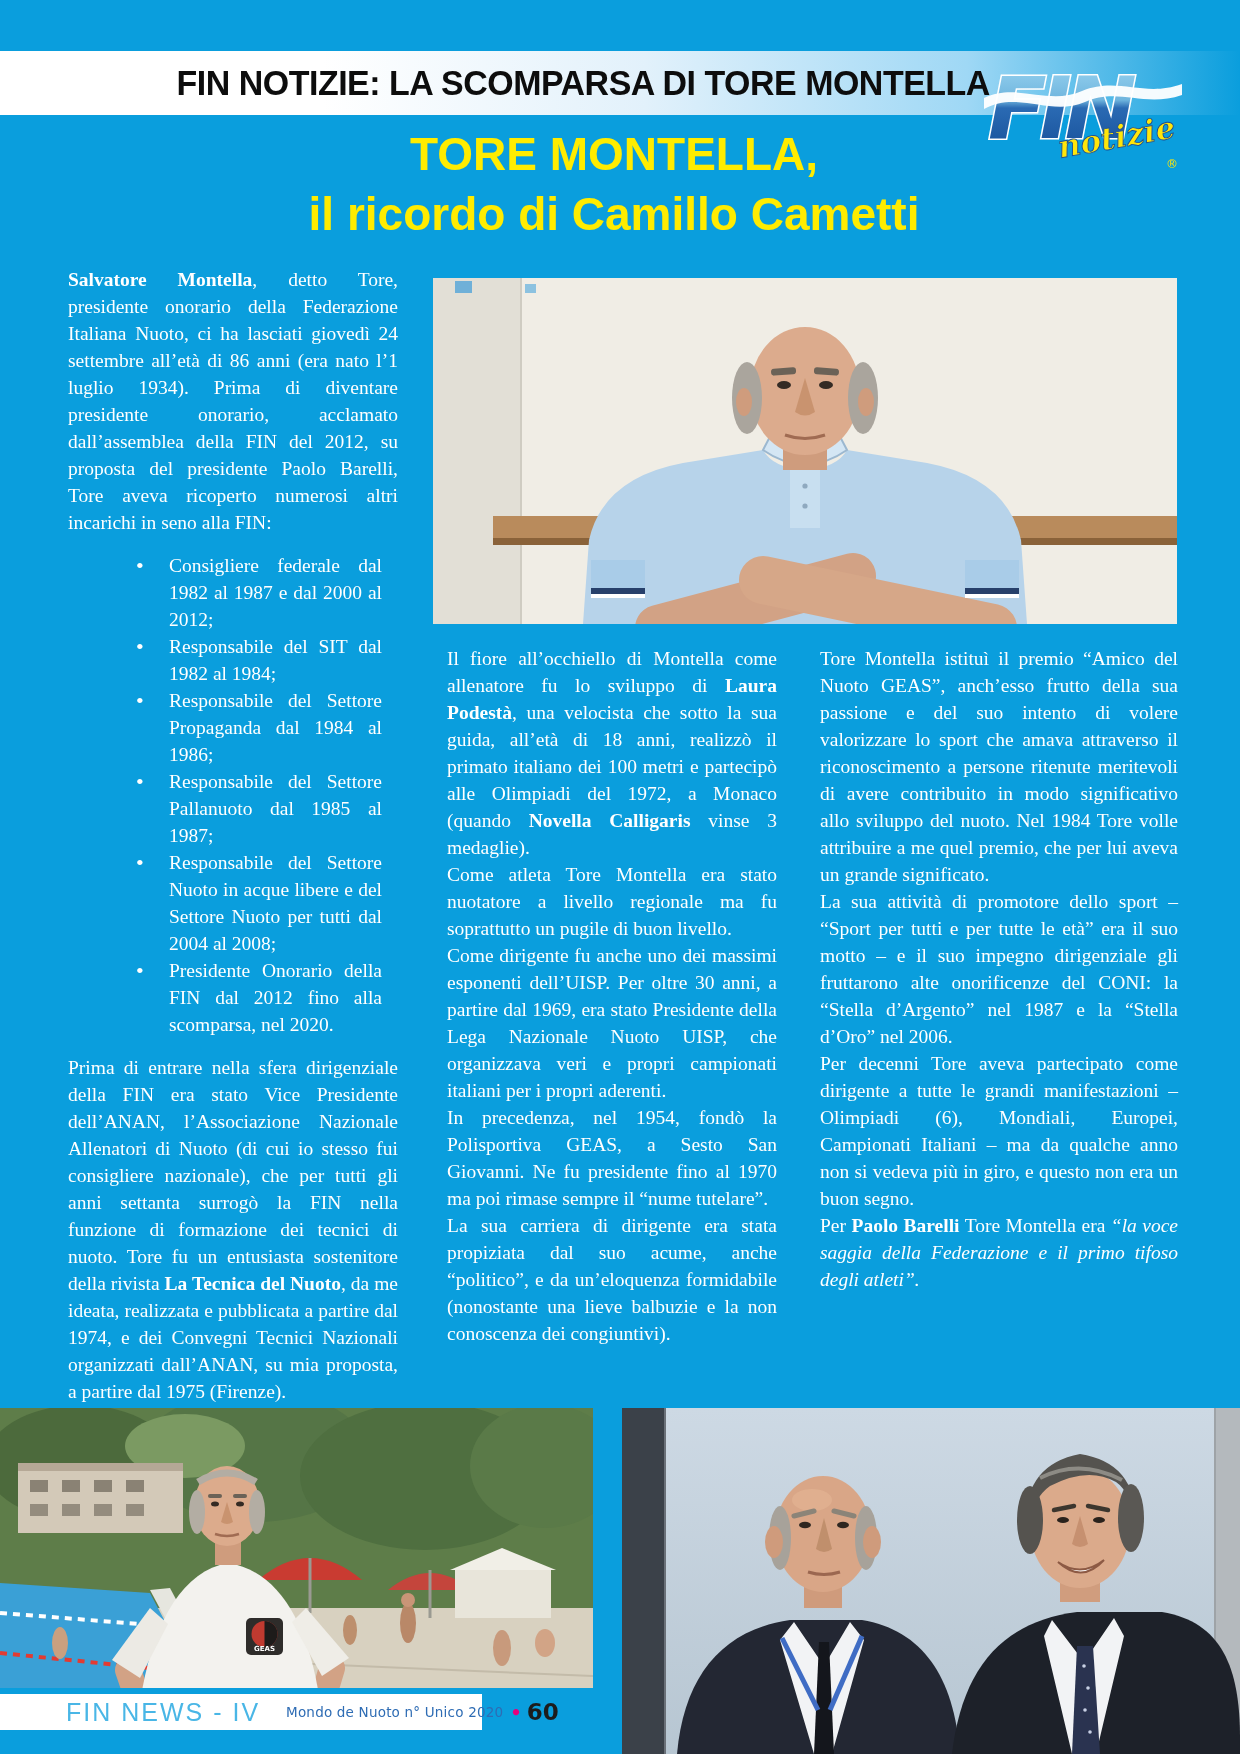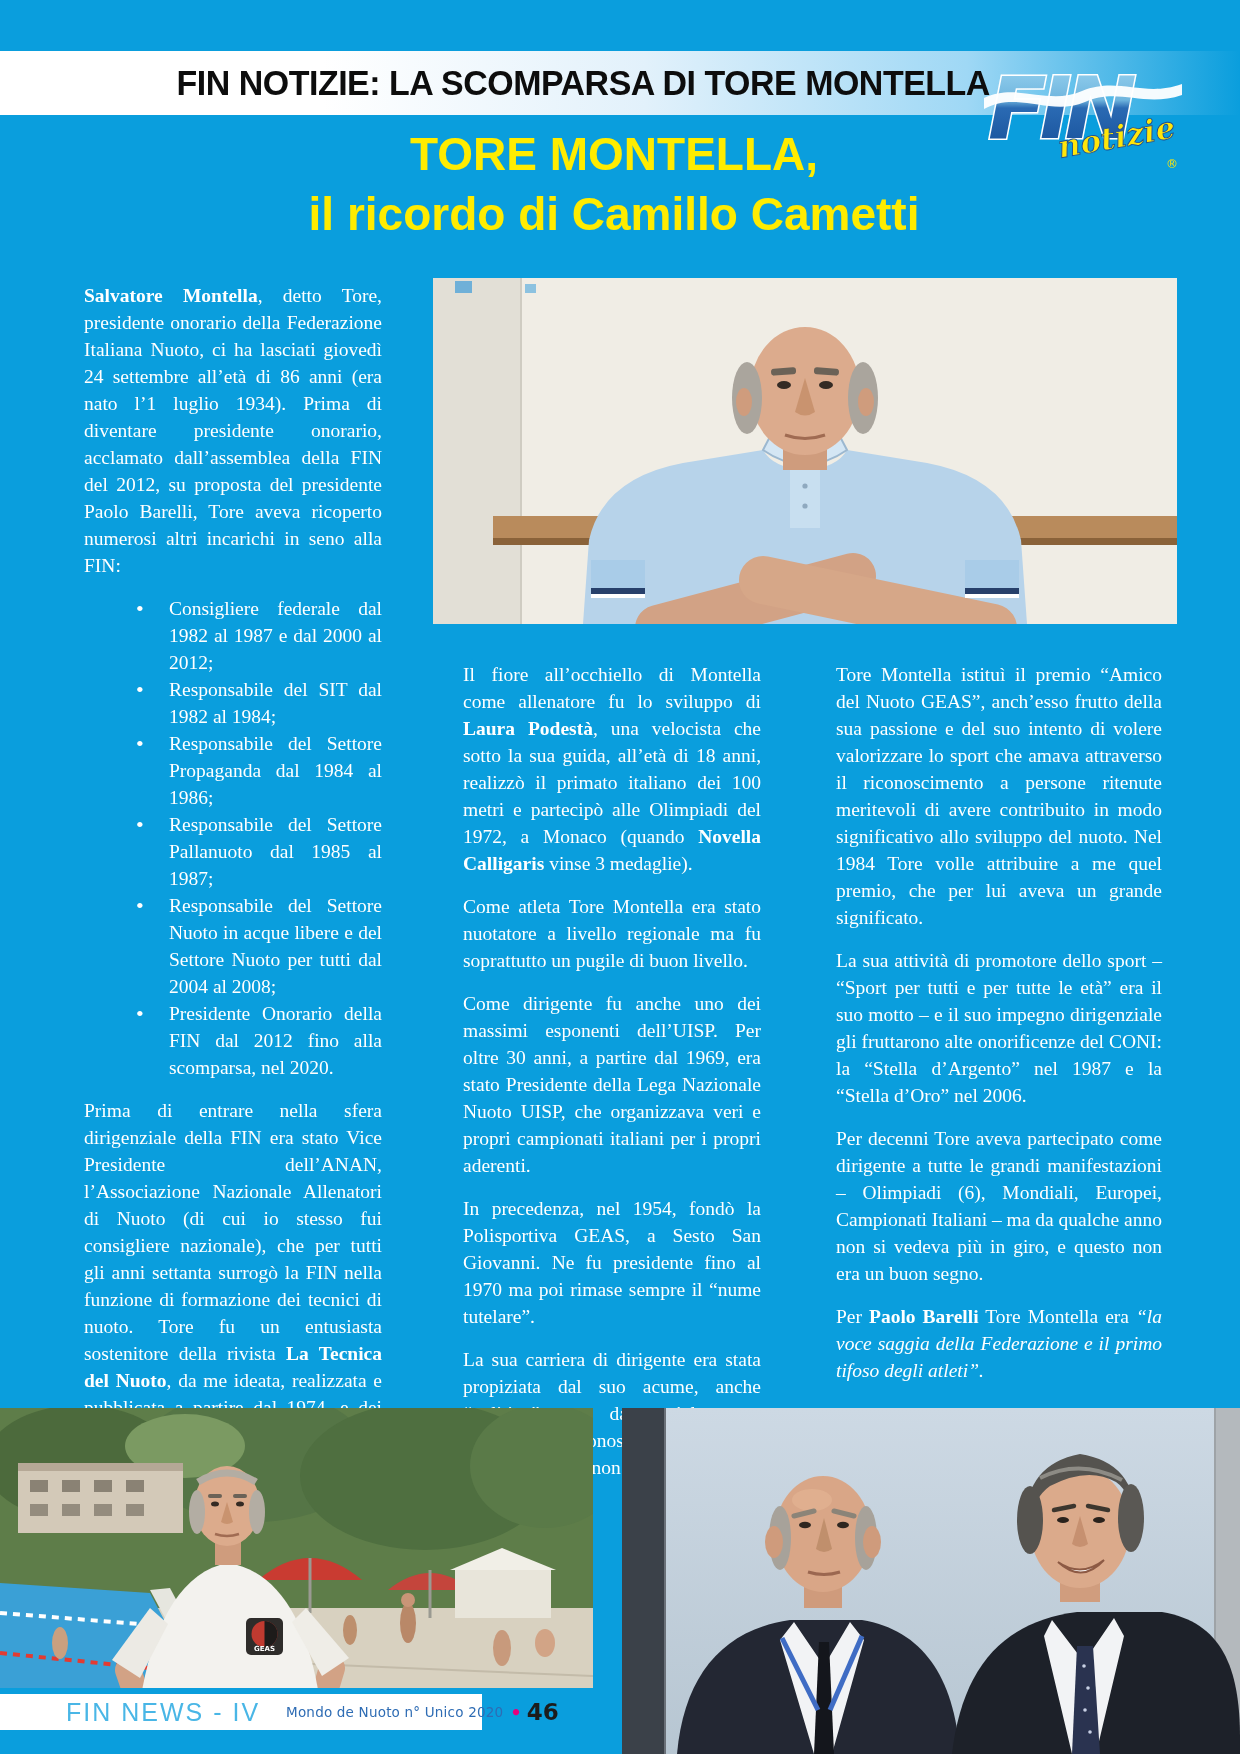--- a/index.html
+++ b/index.html
@@ -24,21 +24,21 @@
 
   
   .photo{overflow:hidden;}
   .photo svg{display:block;}
   .photo-main{top:278px;left:433px;width:744px;height:346px;}
   .photo-pool{top:1408px;left:0;width:593px;height:280px;}
   .photo-pair{top:1408px;left:622px;width:618px;height:346px;}
 
   
   .col{color:#ffffff;font-size:19.5px;line-height:27px;text-align:justify;}
-  .col p{margin:16px;}
+  .col p{margin:0;}
   .col1{top:266px;left:68px;width:330px;}
   .col2{top:645px;left:447px;width:330px;}
   .col3{top:645px;left:820px;width:358px;}
   .b{font-weight:bold;}
   .i{font-style:italic;}
   ul.fin-roles{margin:16px;padding:0;list-style:none;}
   ul.fin-roles li{position:relative;padding-left:85px;}
   ul.fin-roles li::before{content:"\2022";position:absolute;left:52px;top:0;
                           font-size:22px;}
 
@@ -284,16 +284,16 @@
         <path d="M458,108 L450,136 Q458,142 466,136 Z" fill="#c69070"></path>
         <path d="M436,154 Q459,170 482,152 Q460,176 436,154 Z" fill="#ffffff" stroke="#8d5a44" stroke-width="2"></path>
       </g>
     </svg>
   </div>
 
   <div class="abs footer-band">
     <span class="fin-news">FIN NEWS - IV</span>
     <span class="issue">Mondo de Nuoto n° Unico 2020</span>
     <span class="issue-dot">•</span>
-    <span class="page-num">46</span>
+    <span class="page-num">60</span>
   </div>
 
 </div>
 
 </body></html>

